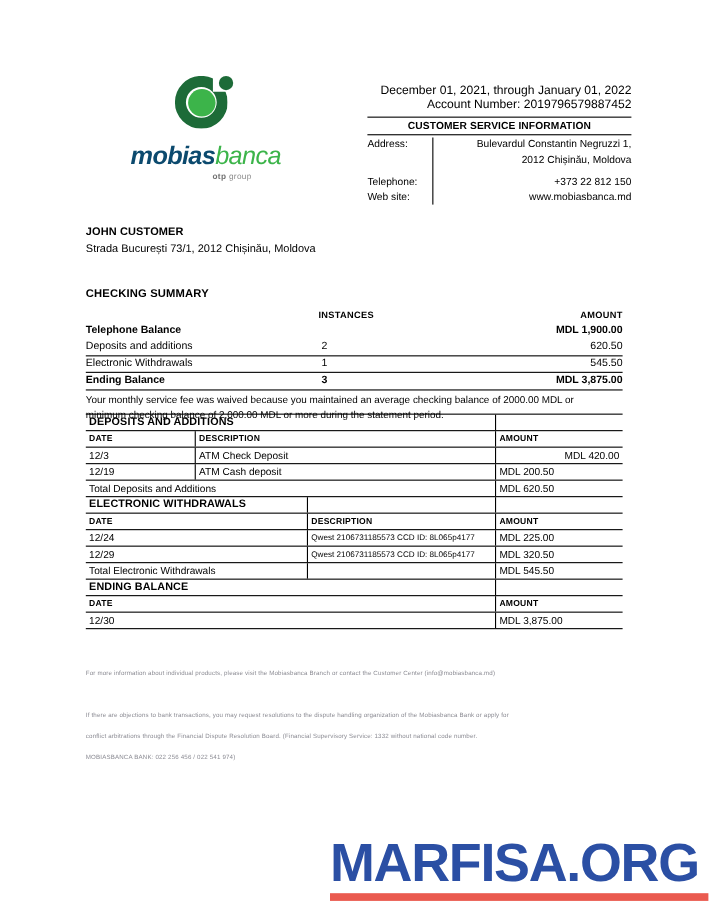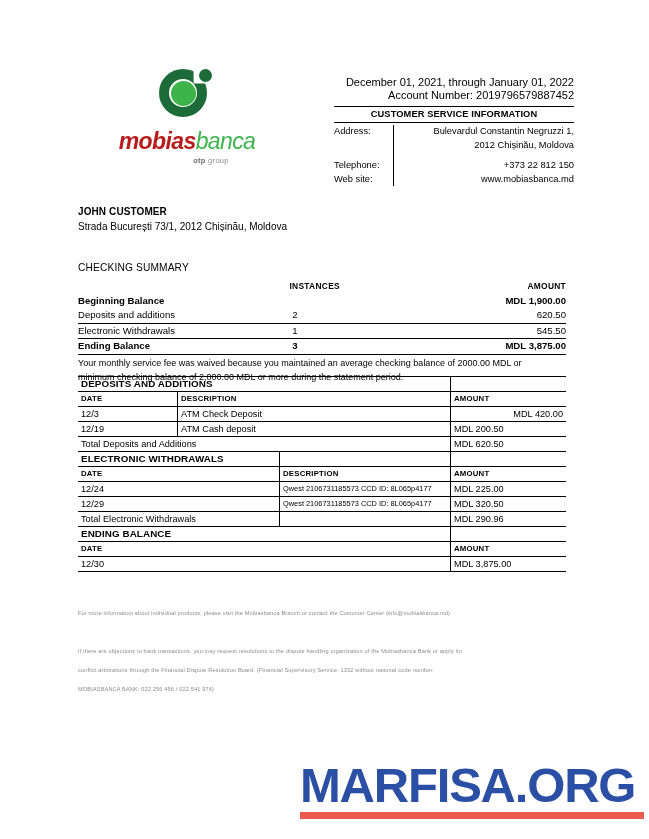--- a/index.html
+++ b/index.html
@@ -71,21 +71,21 @@
     background: #1d6b38;
   }
   .wordmark {
     font-size: 23px;
     font-weight: bold;
     font-style: italic;
     letter-spacing: -0.6px;
     line-height: 1;
     white-space: nowrap;
   }
-  .wm-a { color: #b91c1c; }
+  .wm-a { color: #0c4a6e; }
   .wm-b { color: #3cb44a; font-weight: normal; }
   .otp {
     margin-top: 3px;
     font-size: 7.5px;
     color: #8a8a8a;
     letter-spacing: 0.3px;
   }
   .otp b { color: #6f6f6f; margin-left: 48px; }
 
   .acct-block {
@@ -148,21 +148,21 @@
 
   
   .summary {
     position: absolute;
     left: 78px;
     top: 262px;
     width: 488px;
     font-size: 9.6px;
   }
   .summary-title {
-    font-weight: normal;
+    font-weight: bold;
     font-size: 10.2px;
     letter-spacing: 0.15px;
     margin-bottom: 6px;
   }
   .srow {
     display: flex;
     align-items: baseline;
     line-height: 14.5px;
   }
   .sc-label { width: 158px; }
@@ -308,21 +308,21 @@
     <div class="summary-title">CHECKING SUMMARY</div>
 
     <div class="srow head">
       <div class="sc-label"></div>
       <div class="sc-inst">INSTANCES</div>
       <div class="sc-flex"></div>
       <div class="sc-amt">AMOUNT</div>
     </div>
 
     <div class="srow bold">
-      <div class="sc-label">Beginning Balance</div>
+      <div class="sc-label">Telephone Balance</div>
       <div class="sc-inst"></div>
       <div class="sc-flex"></div>
       <div class="sc-amt">MDL 1,900.00</div>
     </div>
 
     <div class="srow rule-bot">
       <div class="sc-label">Deposits and additions</div>
       <div class="sc-inst">2</div>
       <div class="sc-flex"></div>
       <div class="sc-amt">620.50</div>
@@ -393,21 +393,21 @@
       <div class="c w2-amt">MDL 225.00</div>
     </div>
     <div class="r">
       <div class="c w2-date sep">12/29</div>
       <div class="c w2-desc small-desc sep">Qwest 2106731185573 CCD ID: 8L065p4177</div>
       <div class="c w2-amt">MDL 320.50</div>
     </div>
     <div class="r">
       <div class="c w2-date bold sep">Total Electronic Withdrawals</div>
       <div class="c w2-desc sep"></div>
-      <div class="c w2-amt">MDL 290.96</div>
+      <div class="c w2-amt">MDL 545.50</div>
     </div>
 
     <div class="r thick">
       <div class="c w-full-left sec-head sep">ENDING BALANCE</div>
       <div class="c w-amt"></div>
     </div>
     <div class="r">
       <div class="c w-full-left col-head sep">DATE</div>
       <div class="c w-amt col-head">AMOUNT</div>
     </div>

